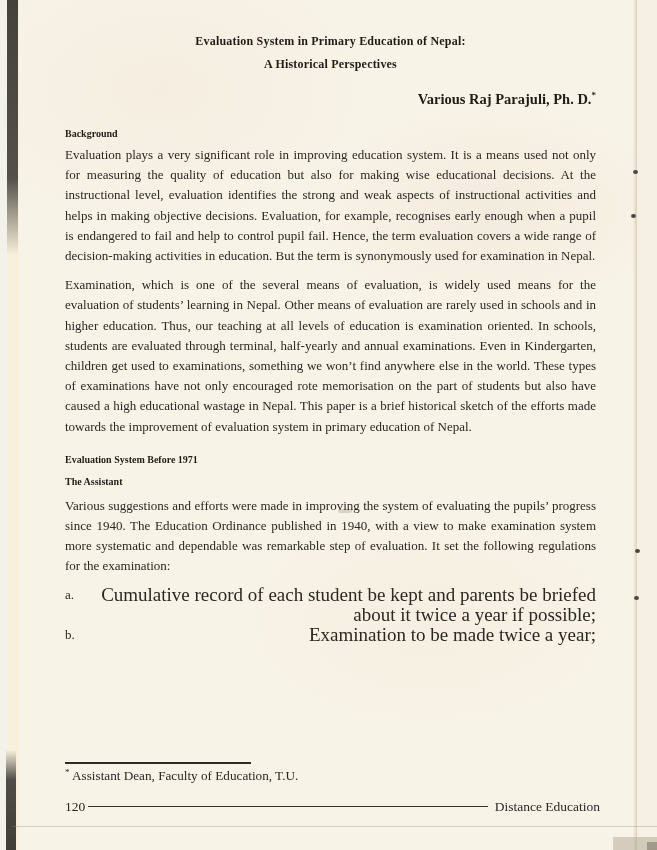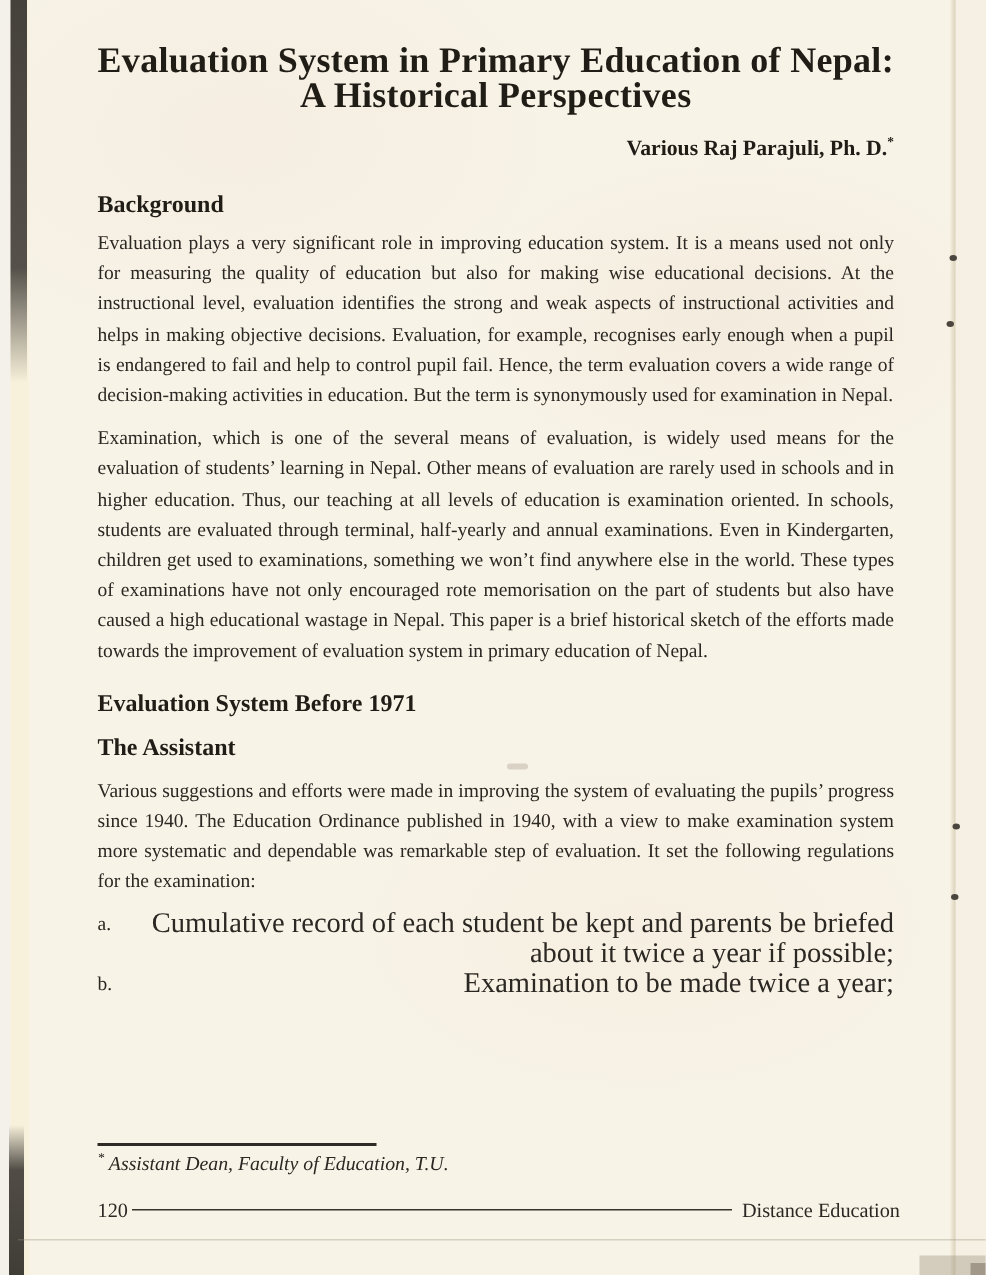--- a/index.html
+++ b/index.html
@@ -32,38 +32,38 @@
   .corner-br2{position:absolute;right:0;bottom:0;width:10px;height:8px;background:rgba(120,112,96,.55);}
   .speck{position:absolute;width:5px;height:4px;border-radius:50%;background:#4a463f;}
   .speck.s1{left:633px;top:170px;}
   .speck.s2{left:631px;top:214px;}
   .speck.s3{left:635px;top:549px;}
   .speck.s4{left:634px;top:596px;}
   .smudge{position:absolute;left:338px;top:509px;width:14px;height:4px;border-radius:2px;background:rgba(122,110,94,.25);}
 
   
   .content{position:absolute;left:65px;top:30px;width:531px;}
-  .title{margin:0;font-size:24px;line-height:23px;font-weight:bold;text-align:center;color:#201c16;letter-spacing:.2px;}
+  .title{margin:0;font-size:12px;line-height:23px;font-weight:bold;text-align:center;color:#201c16;letter-spacing:.2px;}
   .author{margin:15px 0 0 0;text-align:right;font-weight:bold;font-size:14.5px;color:#201c16;}
   sup.fn-mark{font-size:9px;vertical-align:super;line-height:0;}
-  .h2{margin:0;font-size:16px;font-weight:bold;color:#201c16;}
+  .h2{margin:0;font-size:10px;font-weight:bold;color:#201c16;}
   .mt-bg{margin-top:20px;}
   .mt-sec{margin-top:17px;}
   .mt-sub{margin-top:11px;}
   .para{margin:0;font-size:13px;line-height:20.2px;text-align:justify;}
   .mt-p1{margin-top:6px;}
   .mt-p2{margin-top:9px;}
   .mt-p3{margin-top:9px;}
   .reg-list{margin-top:8px;}
   .reg-item{display:flex;}
   .reg-marker{width:28px;flex:0 0 28px;font-size:13px;padding-top:2px;}
   .reg-text{flex:1;font-size:19px;line-height:20.2px;text-align:right;}
 
   
-  .footnote{position:absolute;left:65px;top:762px;width:531px;font-style:italic;}
+  .footnote{position:absolute;left:65px;top:762px;width:531px;}
   .fn-rule{width:186px;border-top:2px solid #2e2a24;margin:0 0 4px 0;}
   .fn-text{font-size:13.2px;color:#2b2722;}
   .footer{position:absolute;left:65px;top:799px;width:535px;display:flex;align-items:center;font-size:13.5px;color:#2b2722;}
   .footer-rule{flex:1;border-bottom:1.6px solid #36322b;margin:0 7px 3px 3px;height:1px;}
 </style>
 </head>
 <body>
 
 <div class="page">
 

